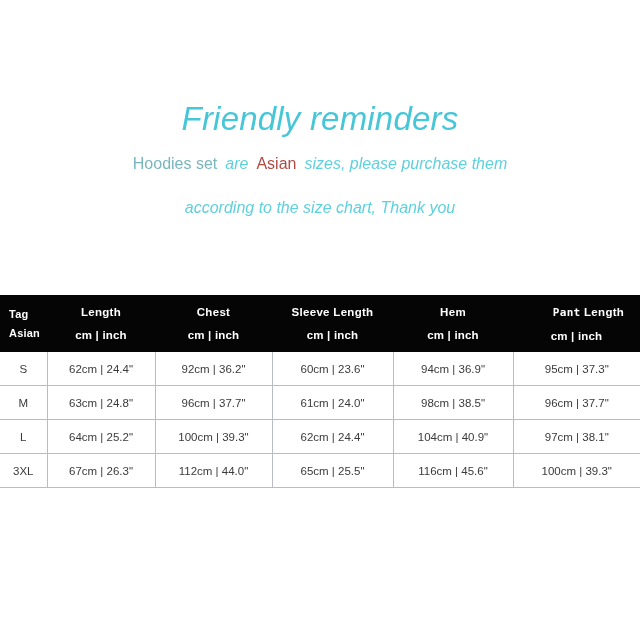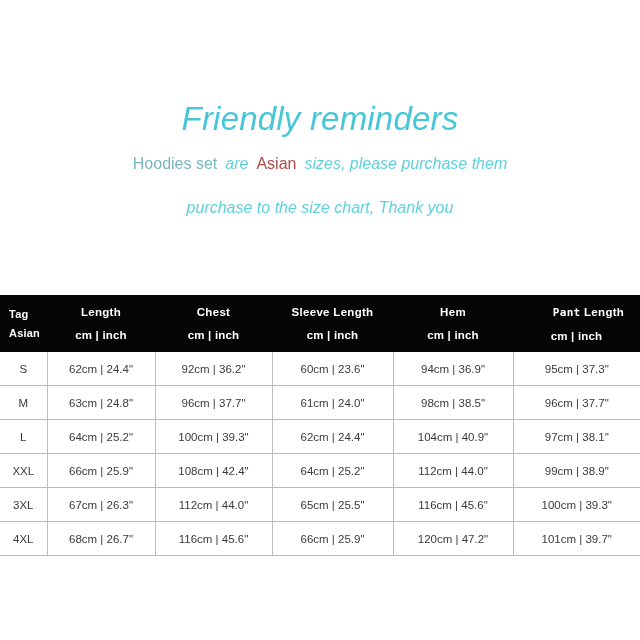--- a/index.html
+++ b/index.html
@@ -154,21 +154,21 @@
 
 <div id="page">
 
   <div class="reminder-block">
     <div class="reminder-title">Friendly reminders</div>
 
     <div class="reminder-line">
       <span class="lead">Hoodies set</span><span class="sp"></span><span>are</span><span class="sp"></span><span class="accent">Asian</span><span class="sp"></span><span>sizes, please purchase them</span>
     </div>
 
-    <div class="reminder-line">purchase to the size chart, Thank you</div>
+    <div class="reminder-line">according to the size chart, Thank you</div>
   </div>
 
   <table class="size-table">
     <colgroup>
       <col class="c-tag">
         <col class="c-len">
         <col class="c-chest">
       <col class="c-sleeve">
         <col class="c-hem">
         <col class="c-pant">
@@ -232,39 +232,23 @@
       </tr>
       <tr>
         <td class="tag-col">L</td>
         <td>64cm | 25.2"</td>
         <td>100cm | 39.3"</td>
         <td>62cm | 24.4"</td>
         <td>104cm | 40.9"</td>
         <td>97cm | 38.1"</td>
       </tr>
       <tr>
-        <td class="tag-col">XXL</td>
-        <td>66cm | 25.9"</td>
-        <td>108cm | 42.4"</td>
-        <td>64cm | 25.2"</td>
-        <td>112cm | 44.0"</td>
-        <td>99cm | 38.9"</td>
-      </tr>
-      <tr>
         <td class="tag-col">3XL</td>
         <td>67cm | 26.3"</td>
         <td>112cm | 44.0"</td>
         <td>65cm | 25.5"</td>
         <td>116cm | 45.6"</td>
         <td>100cm | 39.3"</td>
       </tr>
-      <tr>
-        <td class="tag-col">4XL</td>
-        <td>68cm | 26.7"</td>
-        <td>116cm | 45.6"</td>
-        <td>66cm | 25.9"</td>
-        <td>120cm | 47.2"</td>
-        <td>101cm | 39.7"</td>
-      </tr>
     </tbody>
   </table>
 
 </div>
 
 </body></html>

